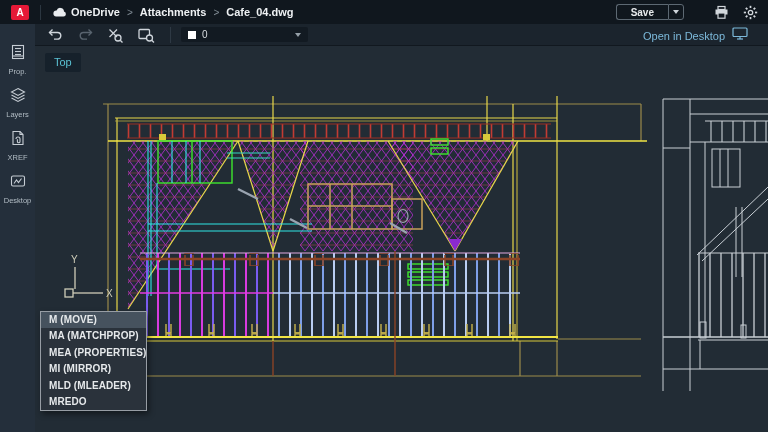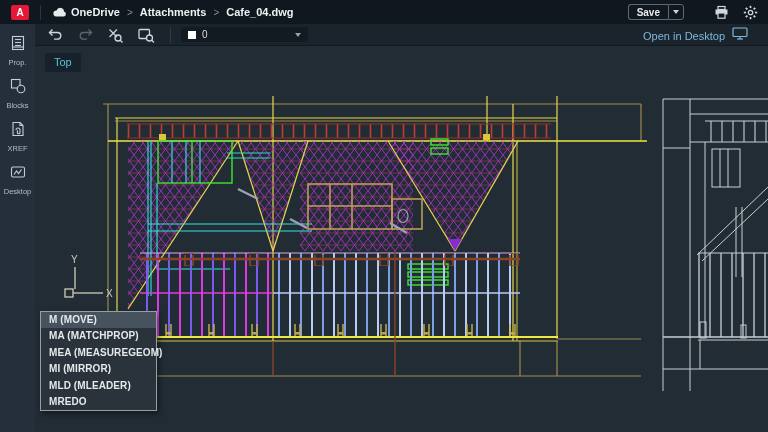--- a/index.html
+++ b/index.html
@@ -24,21 +24,21 @@
   }
   .hdr-divider { width:1px; height:15px; background:#2b3640; margin:0 11px; }
   .breadcrumb { display:flex; align-items:center; gap:7px; font-size:11px; font-weight:bold; color:#eef1f3; }
   .crumb-sep { color:#828d96; font-weight:normal; font-size:10px; }
   .cloud-ic { margin-right:2px; display:flex; }
   .hdr-spacer { flex:1; }
   .save-group { display:flex; align-items:stretch; height:16px; margin-right:16px; }
   .save-main {
     border:1px solid #5d6973; border-right:none; border-radius:3px 0 0 3px;
     background:transparent; color:#e7eaec; font-size:10px; font-weight:bold;
-    padding:0 8px; display:flex; align-items:center; cursor:pointer;
+    padding:0 14px; display:flex; align-items:center; cursor:pointer;
   }
   .save-caret {
     border:1px solid #5d6973; border-radius:0 3px 3px 0; width:16px;
     display:flex; align-items:center; justify-content:center; cursor:pointer;
   }
   .tri-down { width:0; height:0; border-left:3.5px solid transparent; border-right:3.5px solid transparent; border-top:4px solid #cfd5da; }
   .hdr-icon { display:flex; margin-left:14px; cursor:pointer; }
   
   .toolbar {
     position:absolute; top:24px; left:35px; right:0; height:22px;
@@ -52,38 +52,38 @@
     display:flex; align-items:center; padding:0 7px; gap:6px; cursor:pointer;
   }
   .layer-swatch { width:8px; height:8px; background:#ffffff; }
   .layer-label { font-size:10px; color:#d8dce0; flex:1; }
   .tb-spacer { flex:1; }
   .open-desktop { display:flex; align-items:flex-end; gap:7px; color:#7cb9da; font-size:11px; cursor:pointer; margin-right:8px; }
   
   .sidebar {
     position:absolute; top:24px; left:0; width:35px; bottom:0;
     background:#242f3b; z-index:20; display:flex; flex-direction:column;
-    align-items:center; padding-top:11px;
+    align-items:center; padding-top:20px;
   }
   .sb-item { display:flex; flex-direction:column; align-items:center; height:43px; cursor:pointer; width:100%; }
   .sb-label { font-size:7.5px; color:#b3bdc5; margin-top:3px; }
   
   .canvas {
     position:absolute; left:35px; top:47px; right:0; bottom:0;
     background:#222c35;
   }
   .view-badge {
     position:absolute; left:10px; top:6px; background:#16212b;
     color:#5ac2d4; font-size:11px; padding:3px 9px 4px; border-radius:2px;
     z-index:10; cursor:pointer;
   }
   .drawing-svg { position:absolute; left:0; top:0; z-index:1; }
   
   .cmd-popup {
-    position:absolute; left:5px; top:264px; width:117px;
+    position:absolute; left:5px; top:264px; width:107px;
     background:#2a323b; border:1px solid #979da4; z-index:15;
     box-shadow:2px 3px 6px rgba(0,0,0,.45);
   }
   .cmd-item {
     height:16.4px; line-height:16.4px; padding:0 8px; font-size:10px;
     font-weight:bold; color:#e6e9eb; white-space:nowrap; cursor:pointer;
     letter-spacing:.1px;
   }
   .cmd-item.selected { background:#46525e; }
 </style>
@@ -192,25 +192,26 @@
           <path d="M5,7.5 H11"></path>
           <path d="M5,10.5 H11"></path>
           <path d="M2.5,12 H13.5"></path>
       </svg>
     </span>
     <span class="sb-label">Prop.</span>
   </div>
   <div class="sb-item">
     <span>
       <svg width="16" height="16" viewBox="0 0 16 16" fill="none" stroke="#c6cdd4" stroke-width="1.1">
-        <rect x="1.5" y="1.5" width="8.5" height="8.5"></rect>
-          <circle cx="11" cy="11" r="3.8" fill="#242f3b"></circle>
+        <path d="M8,1.5 L14.5,5 L8,8.5 L1.5,5 Z"></path>
+          <path d="M1.5,8 L8,11.5 L14.5,8"></path>
+          <path d="M1.5,11 L8,14.5 L14.5,11"></path>
       </svg>
     </span>
-    <span class="sb-label">Blocks</span>
+    <span class="sb-label">Layers</span>
   </div>
   <div class="sb-item">
     <span>
       <svg width="16" height="16" viewBox="0 0 16 16" fill="none" stroke="#c6cdd4" stroke-width="1.1">
         <path d="M3,1.5 H10 L13,4.5 V14.5 H3 Z"></path>
           <path d="M10,1.5 V4.5 H13"></path>
           <path d="M6,9 a2,2 0 0 1 4,0 v2.5 a1.3,1.3 0 0 1 -2.6,0 V9.2"></path>
       </svg>
     </span>
     <span class="sb-label">XREF</span>
@@ -387,18 +388,18 @@
       <path d="M38,246 H68"></path>
       <path d="M40,242 V220"></path>
       <text x="71" y="250" font-size="10" fill="#cfcdb8" stroke="none" font-family="Liberation Sans, sans-serif">X</text>
       <text x="36" y="216" font-size="10" fill="#cfcdb8" stroke="none" font-family="Liberation Sans, sans-serif">Y</text>
     </g>
   </svg>
 
   <div class="cmd-popup">
     <div class="cmd-item selected">M (MOVE)</div>
     <div class="cmd-item">MA (MATCHPROP)</div>
-    <div class="cmd-item">MEA (MEASUREGEOM)</div>
+    <div class="cmd-item">MEA (PROPERTIES)</div>
     <div class="cmd-item">MI (MIRROR)</div>
     <div class="cmd-item">MLD (MLEADER)</div>
     <div class="cmd-item">MREDO</div>
   </div>
 </div>
 
 </body></html>

